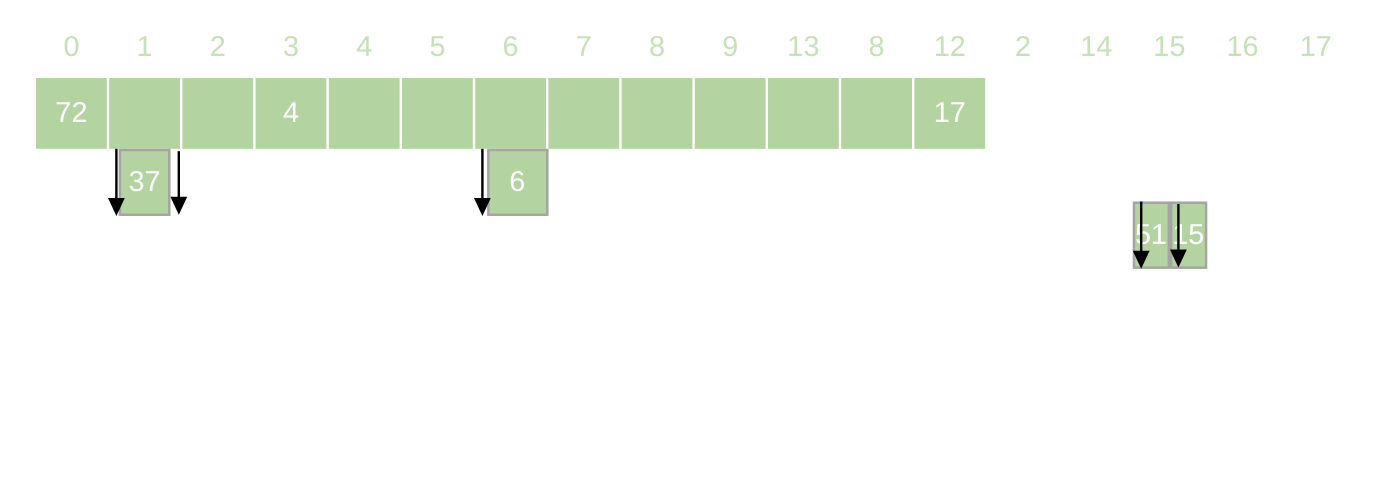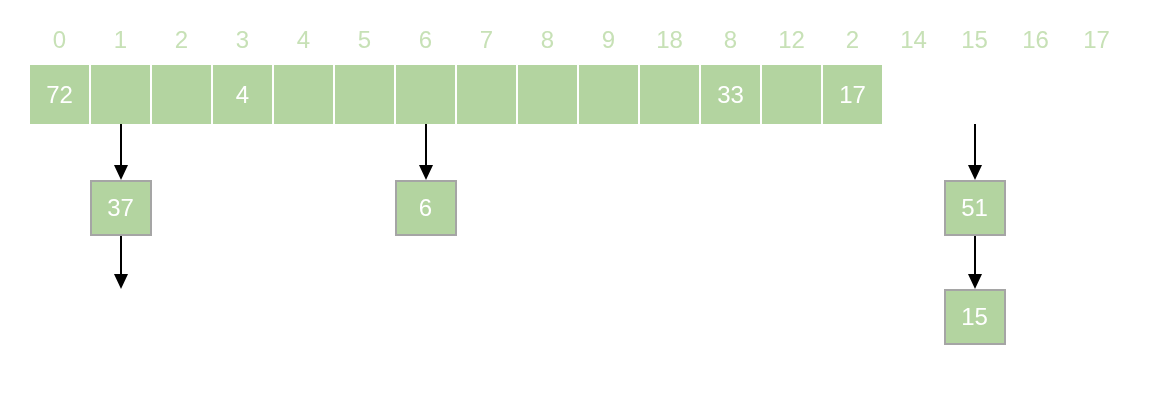--- a/index.html
+++ b/index.html
@@ -49,21 +49,21 @@
     align-items: center;
     justify-content: center;
     font-size: 24px;
     color: #ffffff;
   }
   .chain-column {
     position: absolute;
     width: 62px;
     top: 124px;
     display: flex;
-    flex-direction: column;
+    flex-direction: row;
     align-items: center;
   }
   .arrow-down {
     position: relative;
     width: 14px;
   }
   .arrow-down .shaft {
     position: absolute;
     left: 6px;
     top: 0;
@@ -100,42 +100,41 @@
       <div class="index-label">0</div>
       <div class="index-label">1</div>
       <div class="index-label">2</div>
       <div class="index-label">3</div>
       <div class="index-label">4</div>
       <div class="index-label">5</div>
       <div class="index-label">6</div>
       <div class="index-label">7</div>
       <div class="index-label">8</div>
       <div class="index-label">9</div>
-      <div class="index-label">18</div>
+      <div class="index-label">13</div>
       <div class="index-label">8</div>
       <div class="index-label">12</div>
       <div class="index-label">2</div>
       <div class="index-label">14</div>
       <div class="index-label">15</div>
       <div class="index-label">16</div>
       <div class="index-label">17</div>
     </div>
   <div class="array-row">
       <div class="array-cell">72</div>
       <div class="array-cell"></div>
       <div class="array-cell"></div>
       <div class="array-cell">4</div>
       <div class="array-cell"></div>
       <div class="array-cell"></div>
       <div class="array-cell"></div>
       <div class="array-cell"></div>
       <div class="array-cell"></div>
       <div class="array-cell"></div>
       <div class="array-cell"></div>
-      <div class="array-cell">33</div>
       <div class="array-cell"></div>
       <div class="array-cell">17</div>
     </div>
   <div id="chains-layer">
       <div class="chain-column" style="left: 89.5px;">
         <div class="arrow-down" style="height: 56px;">
           <div class="shaft" style="height: 42px;"></div>
           <div class="head"></div>
         </div>
         <div class="chain-node">37</div>
@@ -144,21 +143,21 @@
           <div class="head"></div>
         </div>
       </div>
       <div class="chain-column" style="left: 394.5px;">
         <div class="arrow-down" style="height: 56px;">
           <div class="shaft" style="height: 42px;"></div>
           <div class="head"></div>
         </div>
         <div class="chain-node">6</div>
       </div>
-      <div class="chain-column" style="left: 943.5px;">
+      <div class="chain-column" style="left: 943.5px; margin-top: 44px;">
         <div class="arrow-down" style="height: 56px;">
           <div class="shaft" style="height: 42px;"></div>
           <div class="head"></div>
         </div>
         <div class="chain-node">51</div>
         <div class="arrow-down" style="height: 53px;">
           <div class="shaft" style="height: 39px;"></div>
           <div class="head"></div>
         </div>
         <div class="chain-node">15</div>

